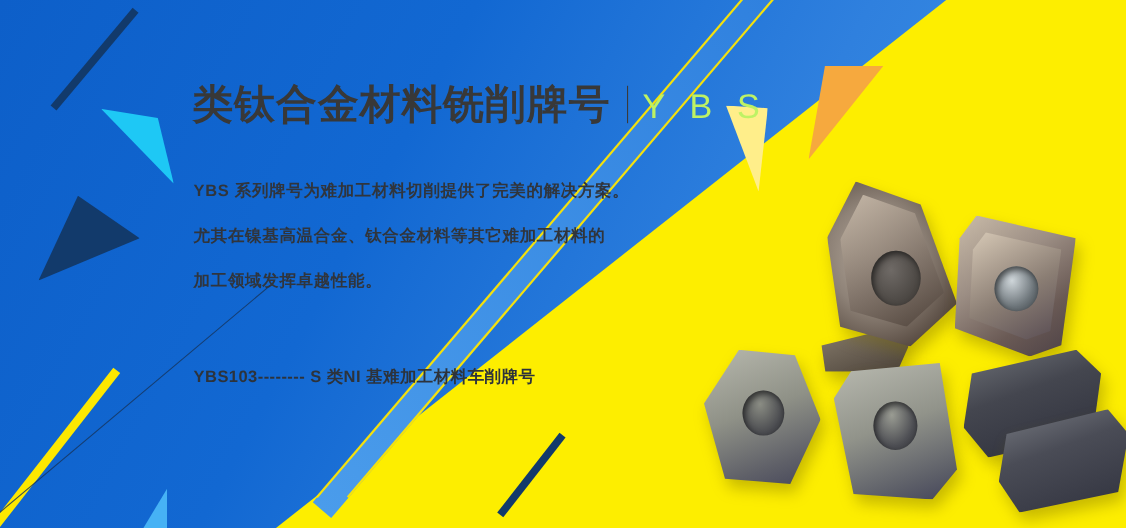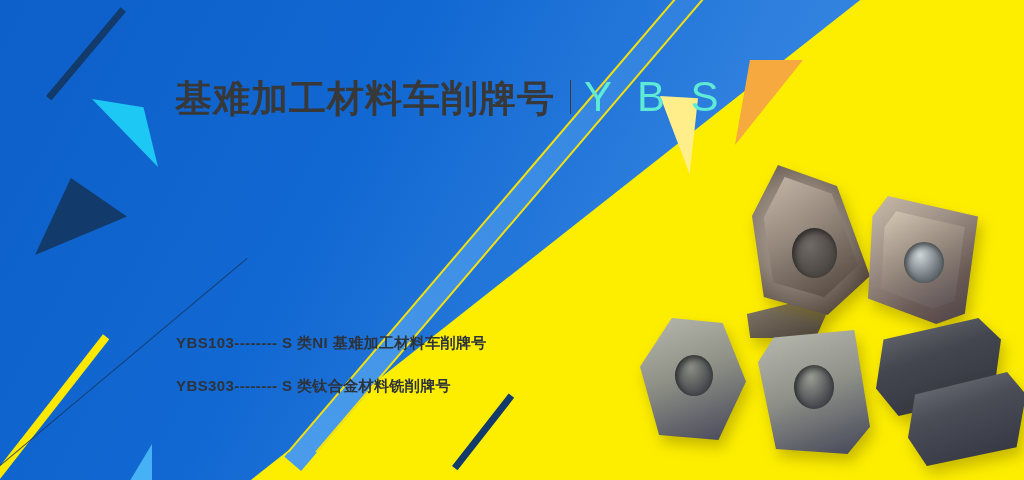--- a/index.html
+++ b/index.html
@@ -135,23 +135,23 @@
   }
   .headline .sep {
     display: inline-block;
     width: 1px;
     height: 34px;
     background: #3a3a3a;
     margin: 0 13px 0 15px;
     align-self: center;
   }
   .headline .ybs {
-    font-size: 42px;
+    font-size: 31px;
     font-weight: 400;
-    color: #5eead4;
+    color: #bef264;
     letter-spacing: 7px;
     line-height: 1;
   }
 
   .paragraph {
     position: absolute;
     top: 166px; left: 1px;
   }
   .paragraph p {
     margin: 0 0 26px 0;
@@ -315,25 +315,29 @@
         <div class="body"></div>
       </div>
     <div class="insert" id="ins-groove-b">
         <div class="body"></div>
       </div>
   </div>
 
   <div class="content">
 
     <div class="headline">
-      <span class="zh">基难加工材料车削牌号</span>
+      <span class="zh">类钛合金材料铣削牌号</span>
       <span class="sep"></span>
       <span class="ybs">Y B S</span>
     </div>
 
+    <div class="paragraph">
+      <p>YBS 系列牌号为难加工材料切削提供了完美的解决方案。</p>
+      <p>尤其在镍基高温合金、钛合金材料等其它难加工材料的</p>
+      <p>加工领域发挥卓越性能。</p>
+    </div>
 
     <div class="grade-list">
       <div class="grade">YBS103-------- S 类NI 基难加工材料车削牌号</div>
-      <div class="grade">YBS303-------- S 类钛合金材料铣削牌号</div>
     </div>
 
   </div>
 </div>
 
 </body></html>

